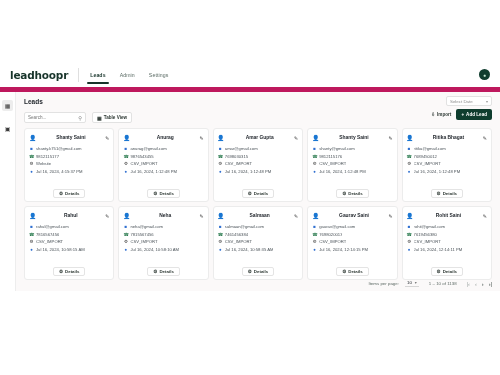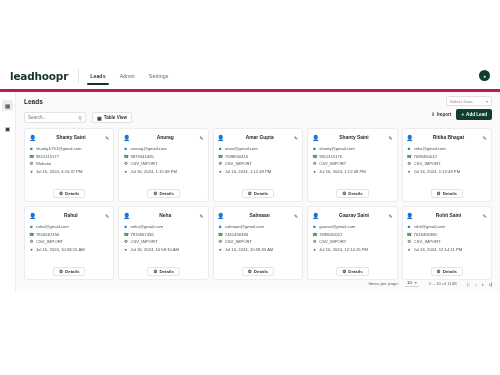--- a/index.html
+++ b/index.html
@@ -7,21 +7,21 @@
     width: 500px; height: 375px;
     background: #ffffff;
     font-family: "Liberation Sans", sans-serif;
     overflow: hidden;
   }
   .page { position: relative; width: 500px; height: 375px; background: #ffffff; }
 
   
   .topnav {
     position: absolute; left: 0; top: 62px; width: 500px; height: 30px;
-    background: #ffffff; border-bottom: 3px solid #be185d;
+    background: #ffffff; border-bottom: 5px solid #be185d;
     display: flex; align-items: center; padding: 0 10px;
   }
   .logo {
     font-family: "DejaVu Sans", sans-serif;
     font-size: 10.5px; font-weight: 600; color: #17342a; letter-spacing: -0.2px;
   }
   .nav-sep { width: 1px; height: 14px; background: #dfdfdf; margin: 0 10px; }
   .nav-tabs { display: flex; align-items: center; gap: 12px; height: 30px; }
   .nav-tab {
     font-size: 5.2px; color: #5a6b64; letter-spacing: .1px;

